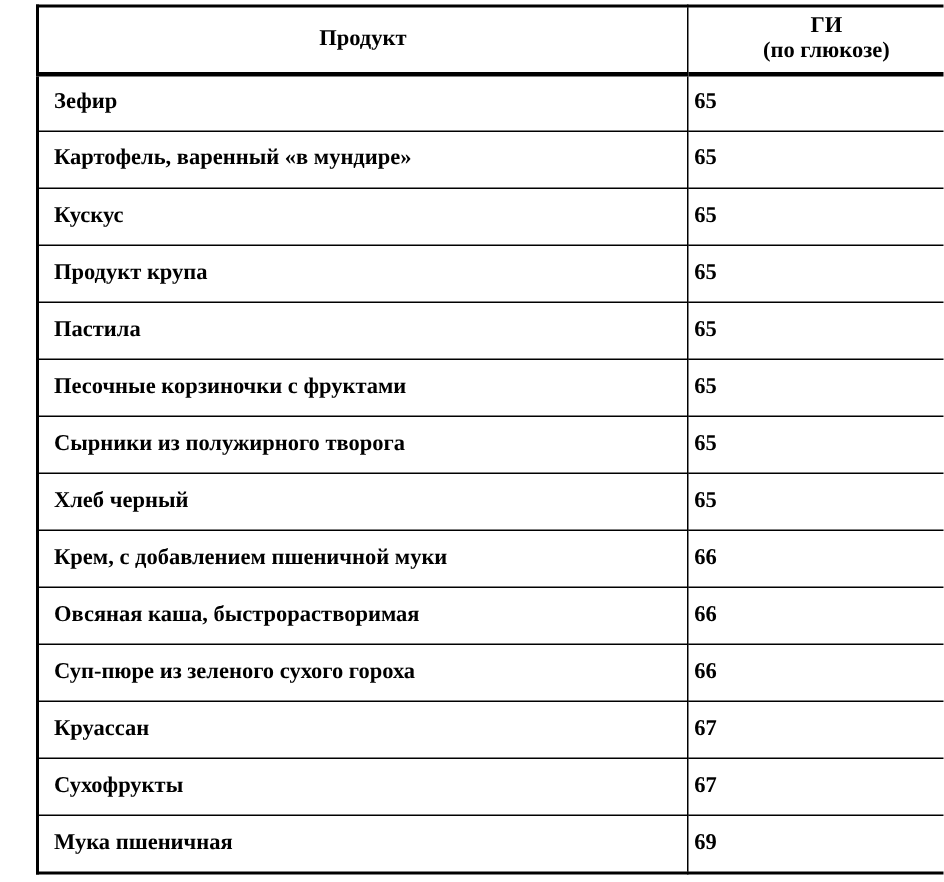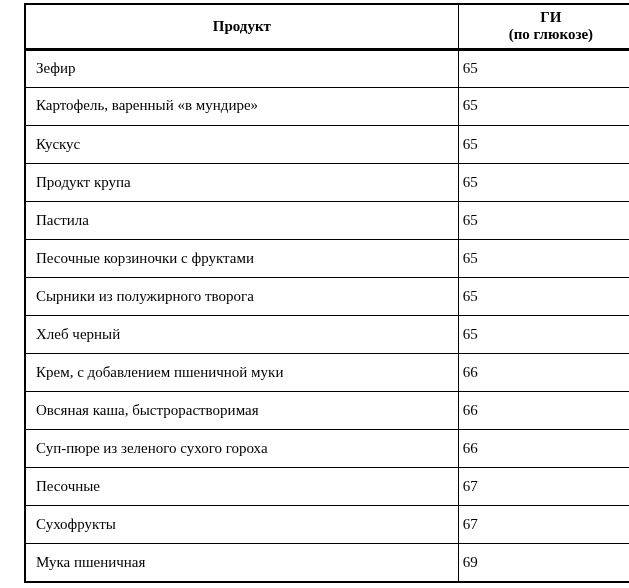--- a/index.html
+++ b/index.html
@@ -42,20 +42,21 @@
   table.gi-table thead th {
     border-bottom: 3px solid #000;
     font-weight: bold;
     text-align: center;
     padding: 4px 6px;
     height: 40px;
   }
   table.gi-table td {
     padding: 3px 10px;
     height: 28px;
+    font-weight: bold;
   }
   table.gi-table col.col-product { width: 70%; }
   table.gi-table col.col-gi      { width: 30%; }
   table.gi-table td.gi-cell {
     text-align: left;
     padding: 3px 4px;
   }
 </style>
 </head>
 <body>
@@ -114,21 +115,21 @@
         </tr>
         <tr>
           <td>Овсяная каша, быстрорастворимая</td>
           <td class="gi-cell">66</td>
         </tr>
         <tr>
           <td>Суп-пюре из зеленого сухого гороха</td>
           <td class="gi-cell">66</td>
         </tr>
         <tr>
-          <td>Песочные</td>
+          <td>Круассан</td>
           <td class="gi-cell">67</td>
         </tr>
         <tr>
           <td>Сухофрукты</td>
           <td class="gi-cell">67</td>
         </tr>
         <tr>
           <td>Мука пшеничная</td>
           <td class="gi-cell">69</td>
         </tr>

